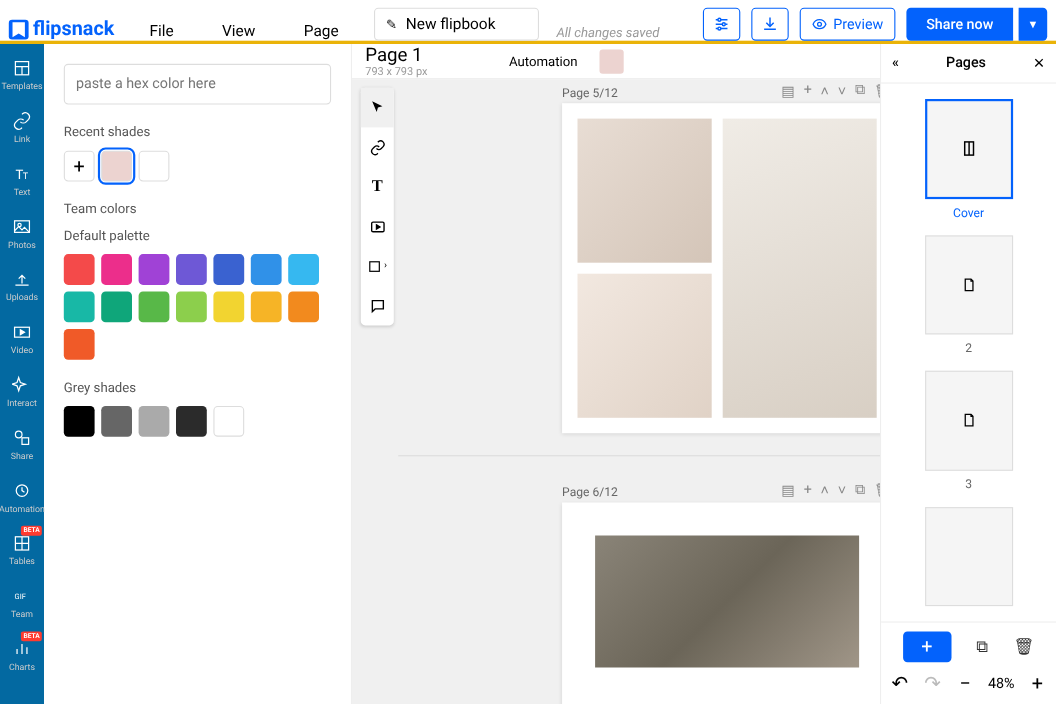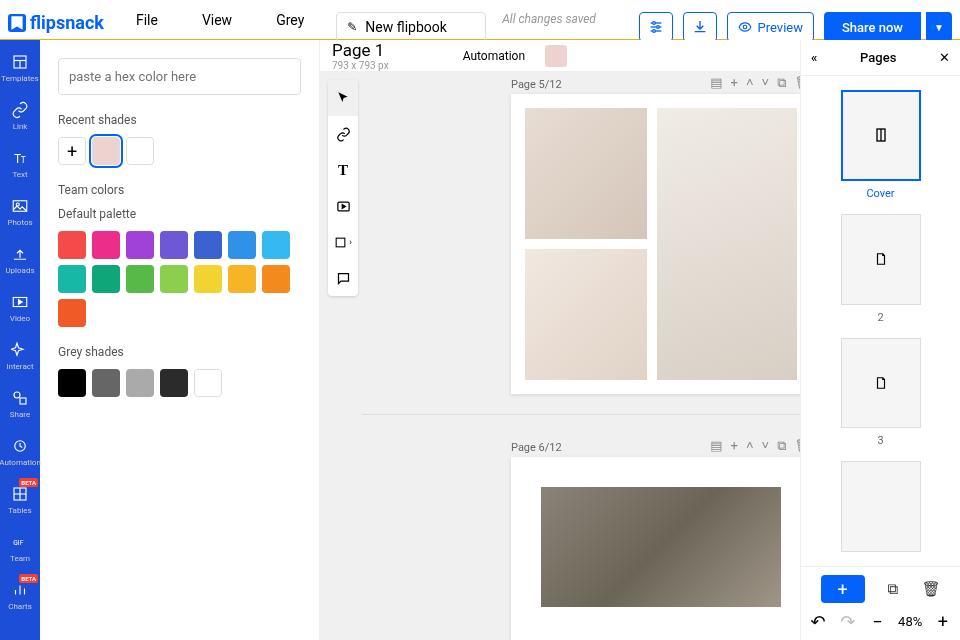--- a/index.html
+++ b/index.html
@@ -1,30 +1,30 @@
 <!DOCTYPE html>
 <html><head>
 <meta charset="utf-8">
 <style>
 *{box-sizing:border-box;margin:0;padding:0;font-family:-apple-system,BlinkMacSystemFont,"Segoe UI",Roboto,sans-serif}
 body{width:960px;height:640px;overflow:hidden;background:#fff}
-.topbar{height:40px;display:flex;align-items:flex-start;border-bottom:1px solid #eab308;padding:12px 8px;gap:4px}
+.topbar{height:40px;display:flex;align-items:flex-end;border-bottom:3px solid #eab308;padding:0 8px;gap:4px}
 .logo{display:flex;align-items:center;gap:4px;color:#0362fc;font-weight:700;font-size:18px;margin-right:8px}
 .logo-icon{width:18px;height:18px;background:#0362fc;border-radius:3px;display:flex;align-items:center;justify-content:center}
 .logo-icon svg{fill:#fff}
 .menu-item{padding:0 20px;font-size:14px;cursor:pointer}
 .title-input{border:1px solid #ddd;border-radius:4px;padding:6px 10px;font-size:14px;display:flex;align-items:center;gap:8px;width:150px;margin-left:8px}
 .pen-icon{font-size:12px}
 .saved{font-size:12px;color:#999;font-style:italic;margin-left:12px;flex:1}
 .top-btn{border:1px solid #0362fc;background:#fff;color:#0362fc;border-radius:4px;height:30px;padding:0 10px;display:flex;align-items:center;gap:6px;font-size:13px;cursor:pointer;margin-left:6px}
 .top-btn.icon-only{width:34px;padding:0;justify-content:center}
 .share-btn{background:#0362fc;color:#fff;border:none;height:30px;padding:0 18px;border-radius:4px 0 0 4px;font-size:13px;font-weight:500;margin-left:6px;cursor:pointer}
 .share-drop{background:#0362fc;color:#fff;border:none;height:30px;width:26px;border-radius:0 4px 4px 0;margin-left:1px;cursor:pointer;font-size:10px}
 .main{display:flex;height:600px}
-.leftbar{width:40px;background:#1d4ed8;display:flex;flex-direction:column;align-items:center;padding-top:4px}
+.leftbar{width:40px;background:#0369a1;display:flex;flex-direction:column;align-items:center;padding-top:4px}
 .lb-item{width:40px;height:48px;display:flex;flex-direction:column;align-items:center;justify-content:center;color:#fff;cursor:pointer;position:relative}
 .lb-item svg{width:18px;height:18px;fill:none;stroke:#fff;stroke-width:1.5}
 .lb-label{font-size:8px;margin-top:3px;color:#ccc}
 .lb-badge{position:absolute;top:2px;right:2px;background:#ff3b30;color:#fff;font-size:6px;padding:1px 2px;border-radius:2px;font-weight:700}
 .sidepanel{width:280px;background:#fff;padding:18px;border-right:1px solid #eee;overflow-y:auto}
 .hex-input{width:100%;border:1px solid #ddd;border-radius:4px;padding:10px;font-size:13px;margin-bottom:18px}
 .sect-title{font-size:12px;color:#555;margin-bottom:10px}
 .swatch-row{display:flex;gap:6px;flex-wrap:wrap;margin-bottom:18px}
 .swatch{width:28px;height:28px;border-radius:4px;cursor:pointer;border:1px solid #ddd;display:flex;align-items:center;justify-content:center}
 .swatch.sel{outline:2px solid #0362fc;outline-offset:1px}
@@ -74,21 +74,21 @@
   <div class="logo">
     <div class="logo-icon">
         <svg viewBox="0 0 16 16">
           <path d="M3 2h10v12l-5-3-5 3z"></path>
         </svg>
       </div>
     <span>flipsnack</span>
   </div>
   <div class="menu-item">File</div>
   <div class="menu-item">View</div>
-  <div class="menu-item">Grey</div>
+  <div class="menu-item">Page</div>
   <div class="title-input">
     <span class="pen-icon">✎</span>
     <span>New flipbook</span>
   </div>
   <div class="saved">All changes saved</div>
   <button class="top-btn icon-only">
       <svg width="16" height="16" viewBox="0 0 24 24" fill="none" stroke="#0362fc" stroke-width="2">
         <line x1="4" y1="6" x2="20" y2="6"></line>
         <line x1="4" y1="12" x2="20" y2="12"></line>
         <line x1="4" y1="18" x2="20" y2="18"></line>

